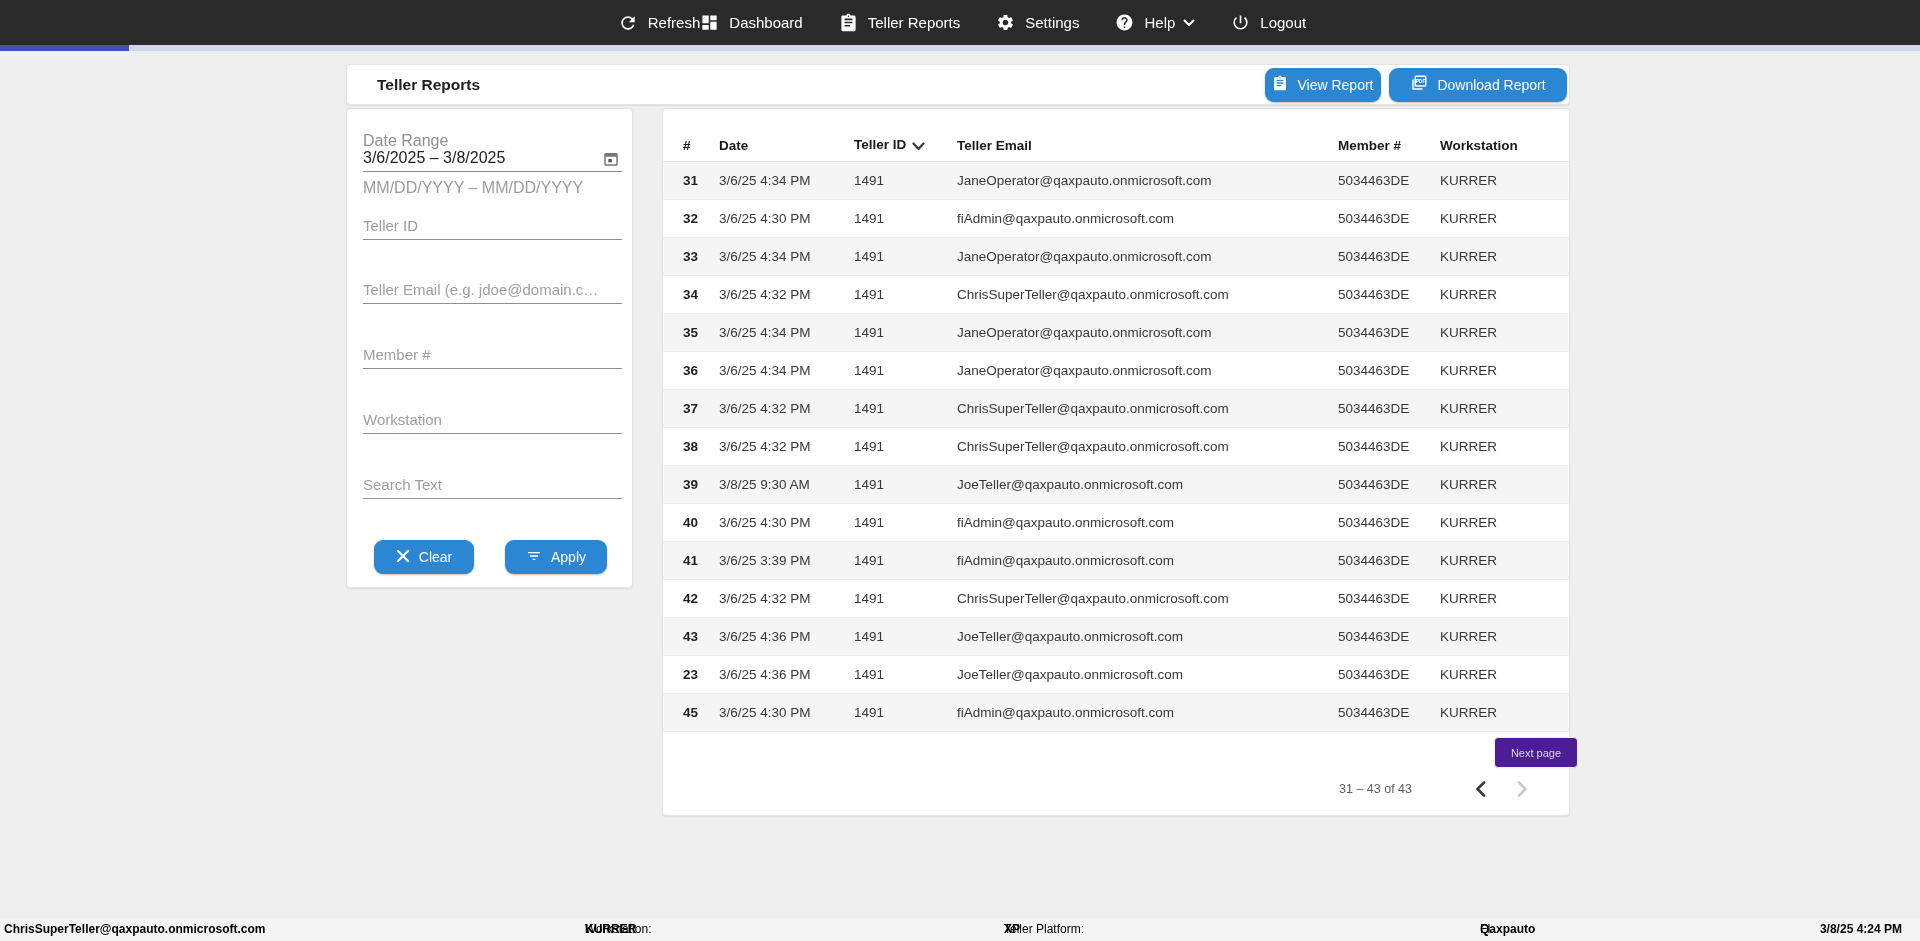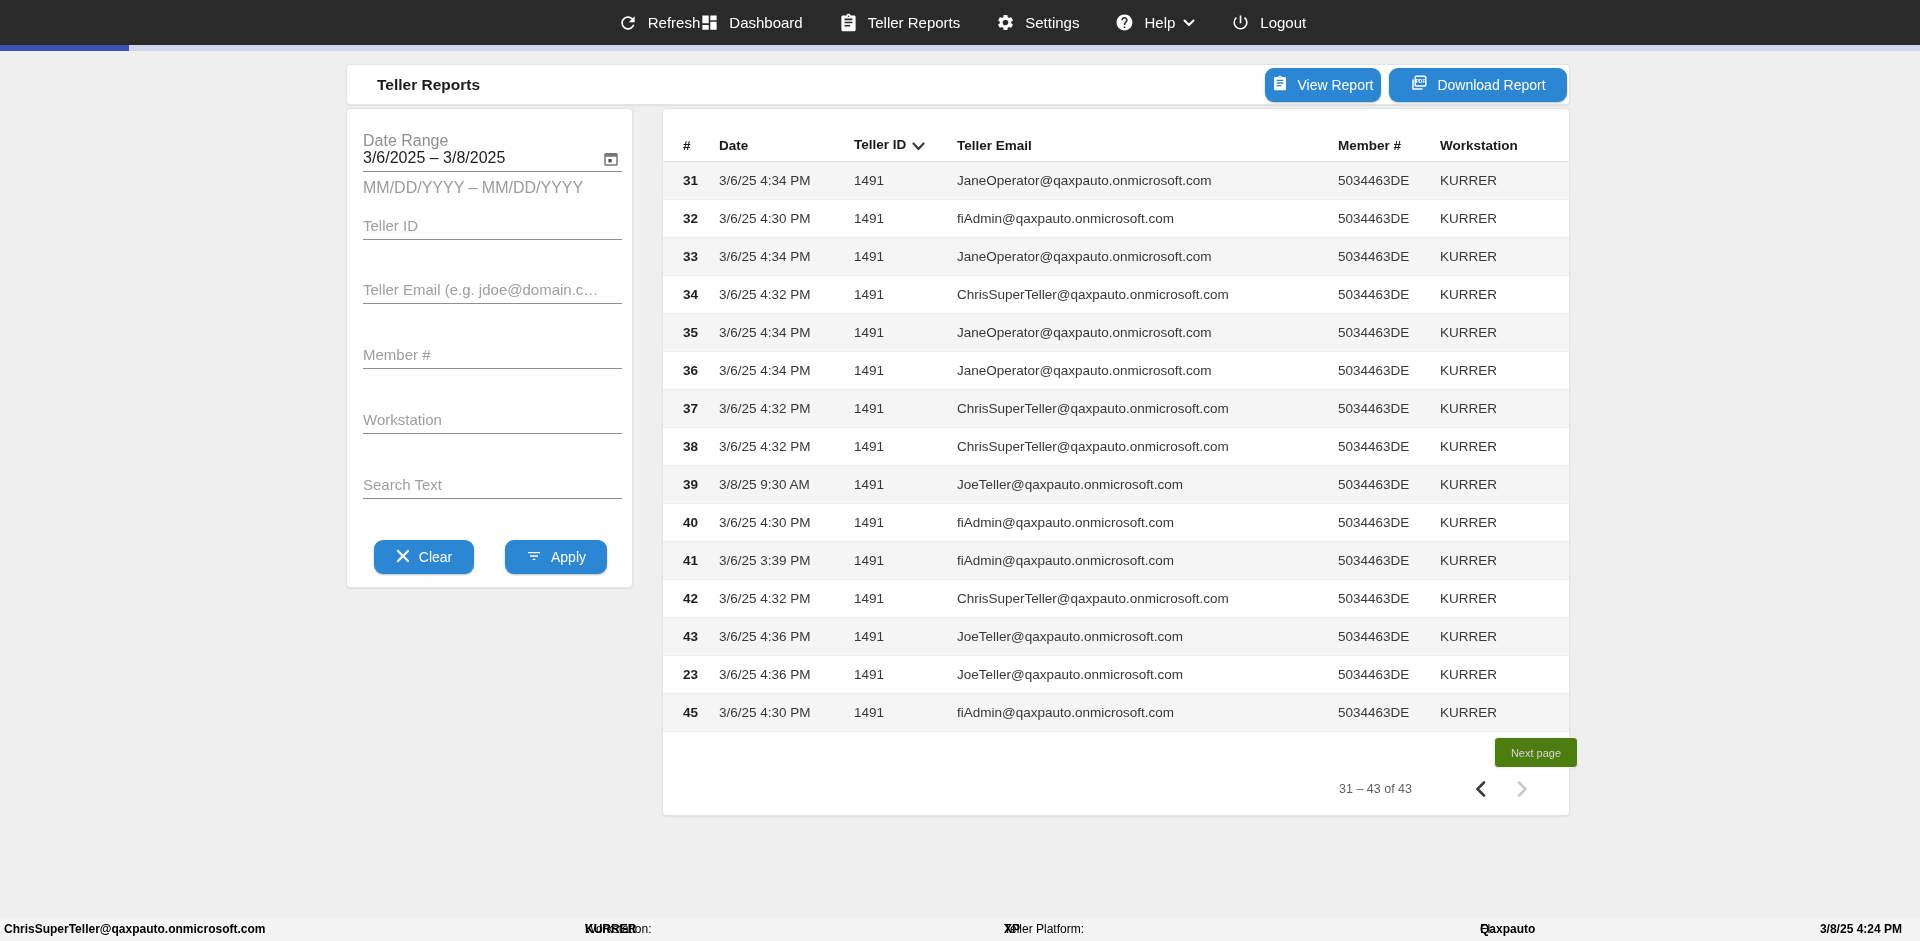--- a/index.html
+++ b/index.html
@@ -60,21 +60,21 @@
                   white-space:nowrap; overflow:hidden; border-bottom:1px solid #ececec; }
   table.grid td.c-num { font-weight:bold; color:#1f1f1f; }
   table.grid tbody tr:nth-child(odd) { background:#f5f5f5; }
   .sort-ic { vertical-align:-2px; margin-left:6px; }
 
   .pager { position:absolute; right:33px; top:666px; height:28px; display:flex; align-items:center; }
   .pager-label { font-size:12.5px; color:#5f5f5f; margin-right:54px; }
   .pg-btn { width:28px; height:28px; display:flex; align-items:center; justify-content:center; cursor:pointer; }
   .pg-btn + .pg-btn { margin-left:14px; }
 
-  .fade-tip { position:absolute; left:831px; top:628px; width:84px; height:31px; background:#4d7c0f;
+  .fade-tip { position:absolute; left:831px; top:628px; width:84px; height:31px; background:#4c1d95;
               border:1px solid #f0f0f0; border-radius:4px; display:flex; align-items:center; justify-content:center;
               font-size:11px; color:#d8d8d8; box-shadow:0 1px 3px rgba(0,0,0,0.03); }
 
   
   .statusbar { position:absolute; left:0; bottom:0; width:1920px; height:23px; background:#f4f4f5;
                font-size:12px; color:#000; }
   .statusbar span { position:absolute; top:0; line-height:23px; white-space:nowrap; }
   .sb-user { left:4px; font-weight:bold; }
   .sb-workst { left:585px; } .sb-plat { left:1004px; } .sb-fi { left:1480px;text-align:center; }
   .sb-time { right:18px; font-weight:bold; }

